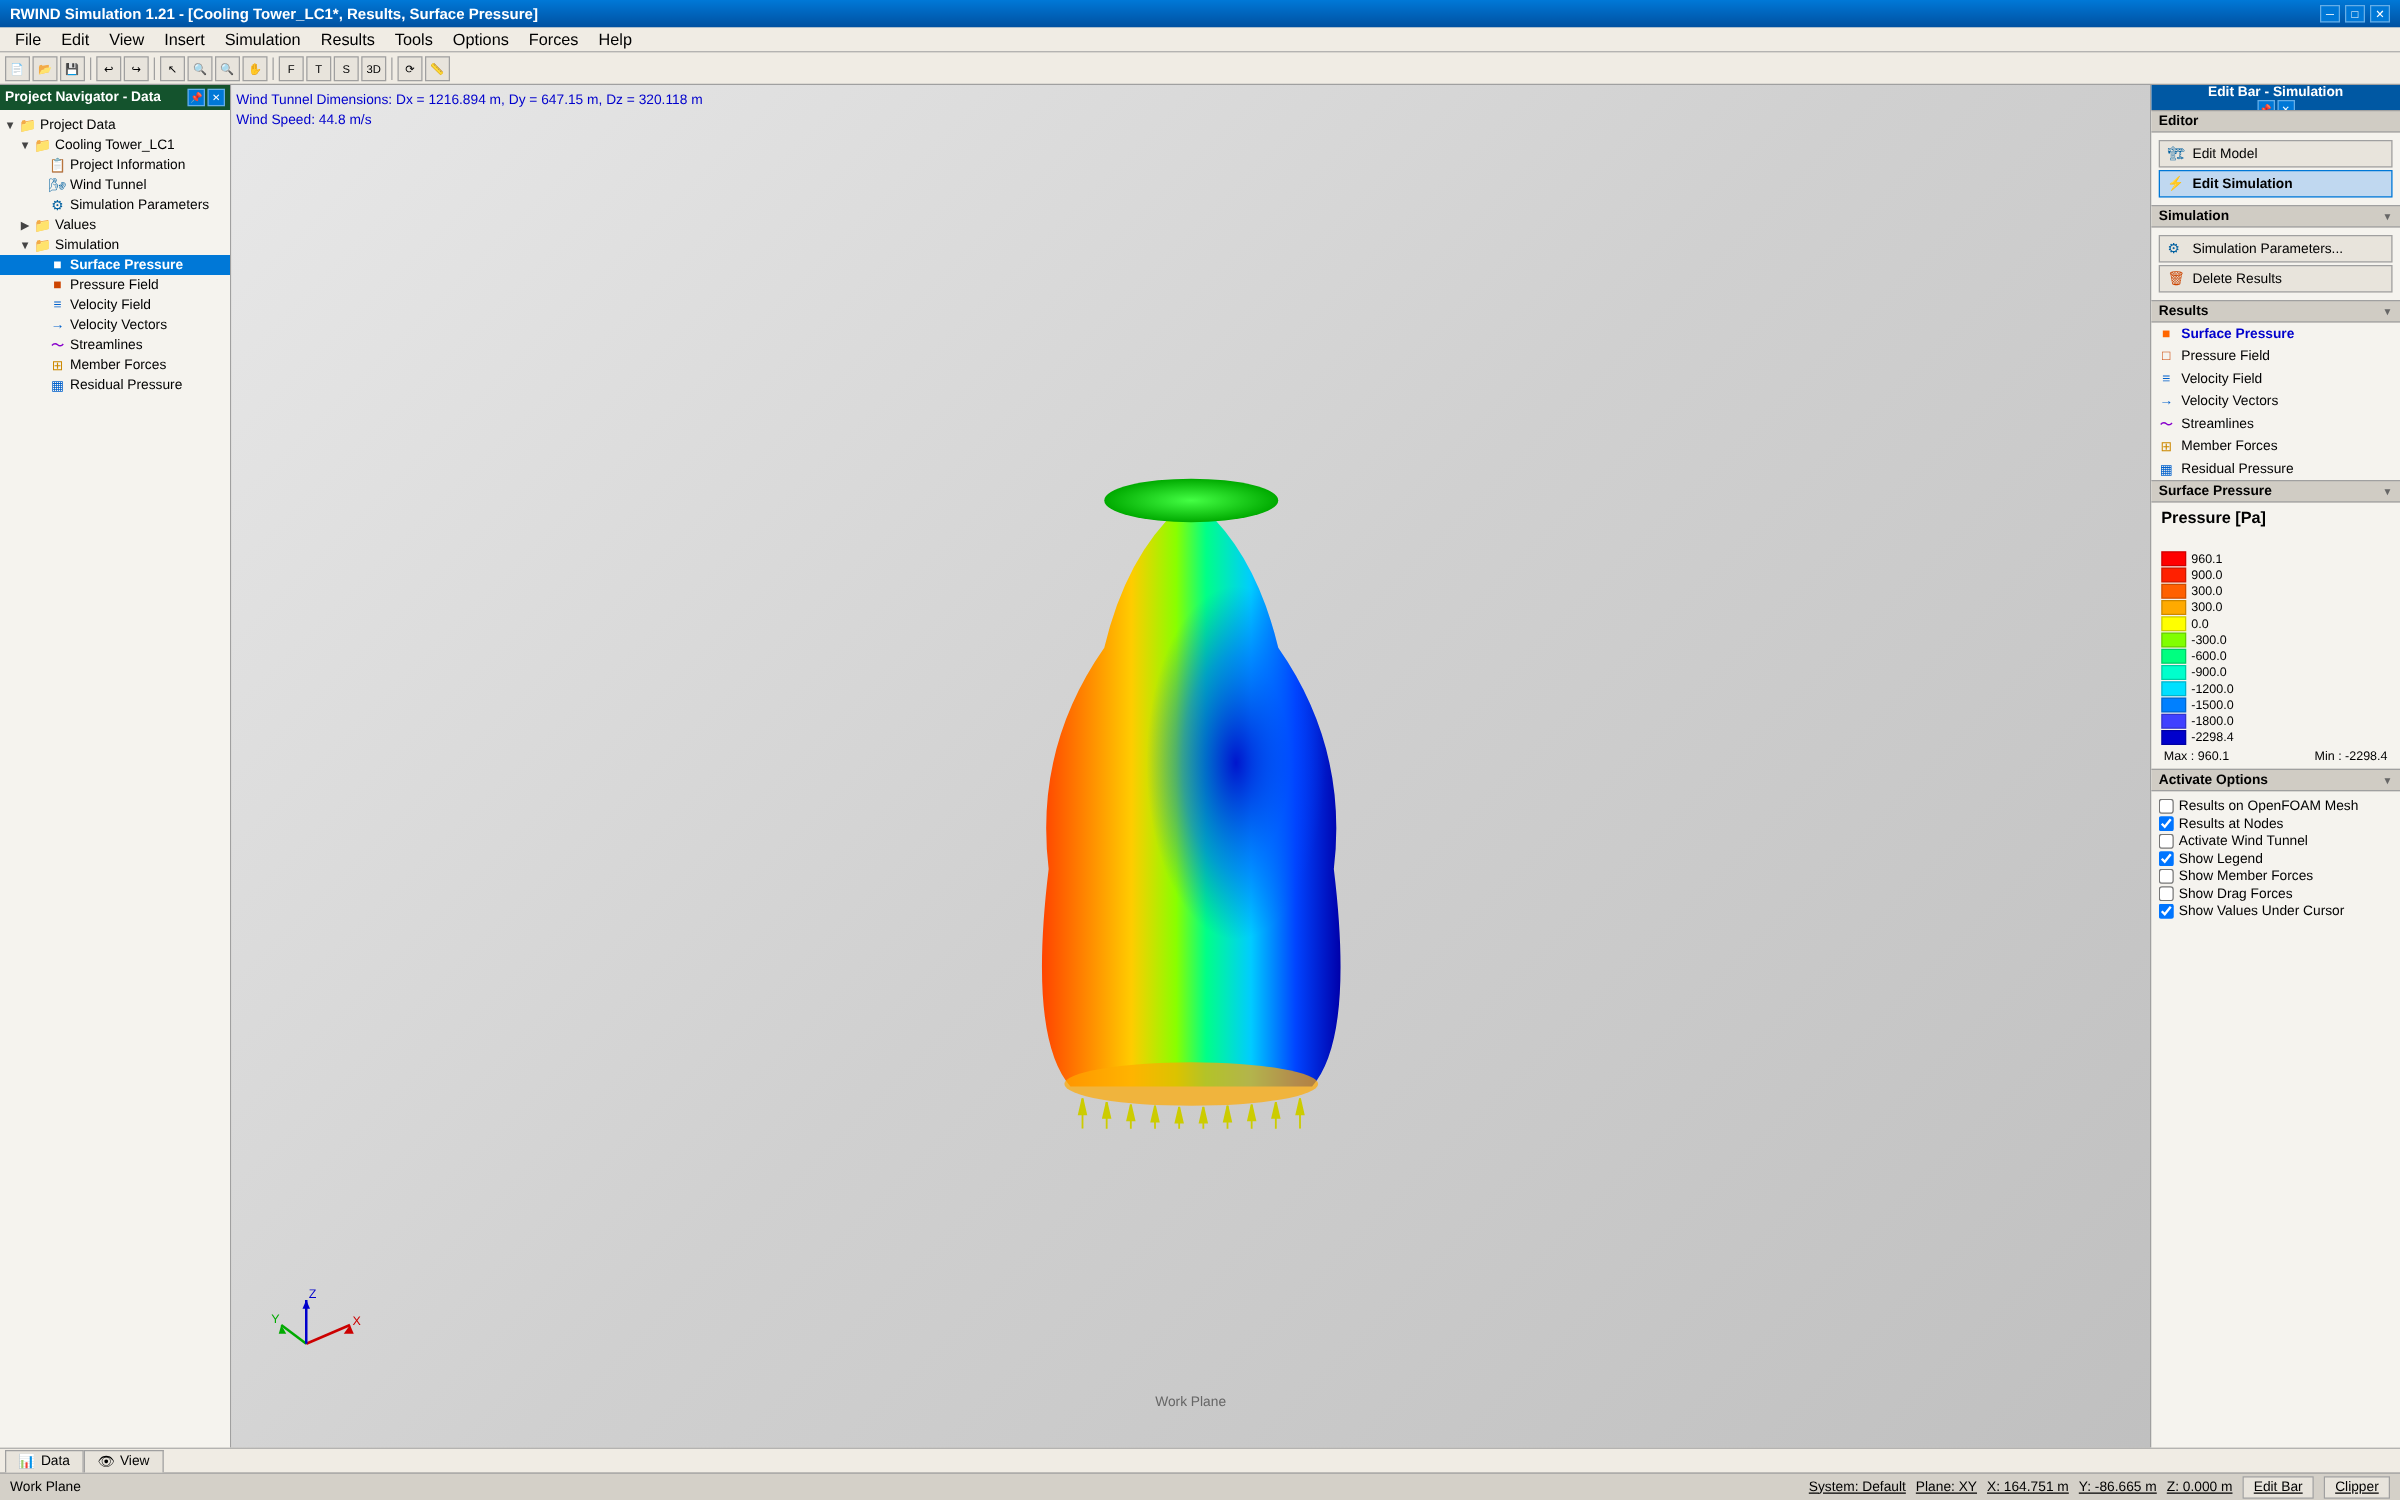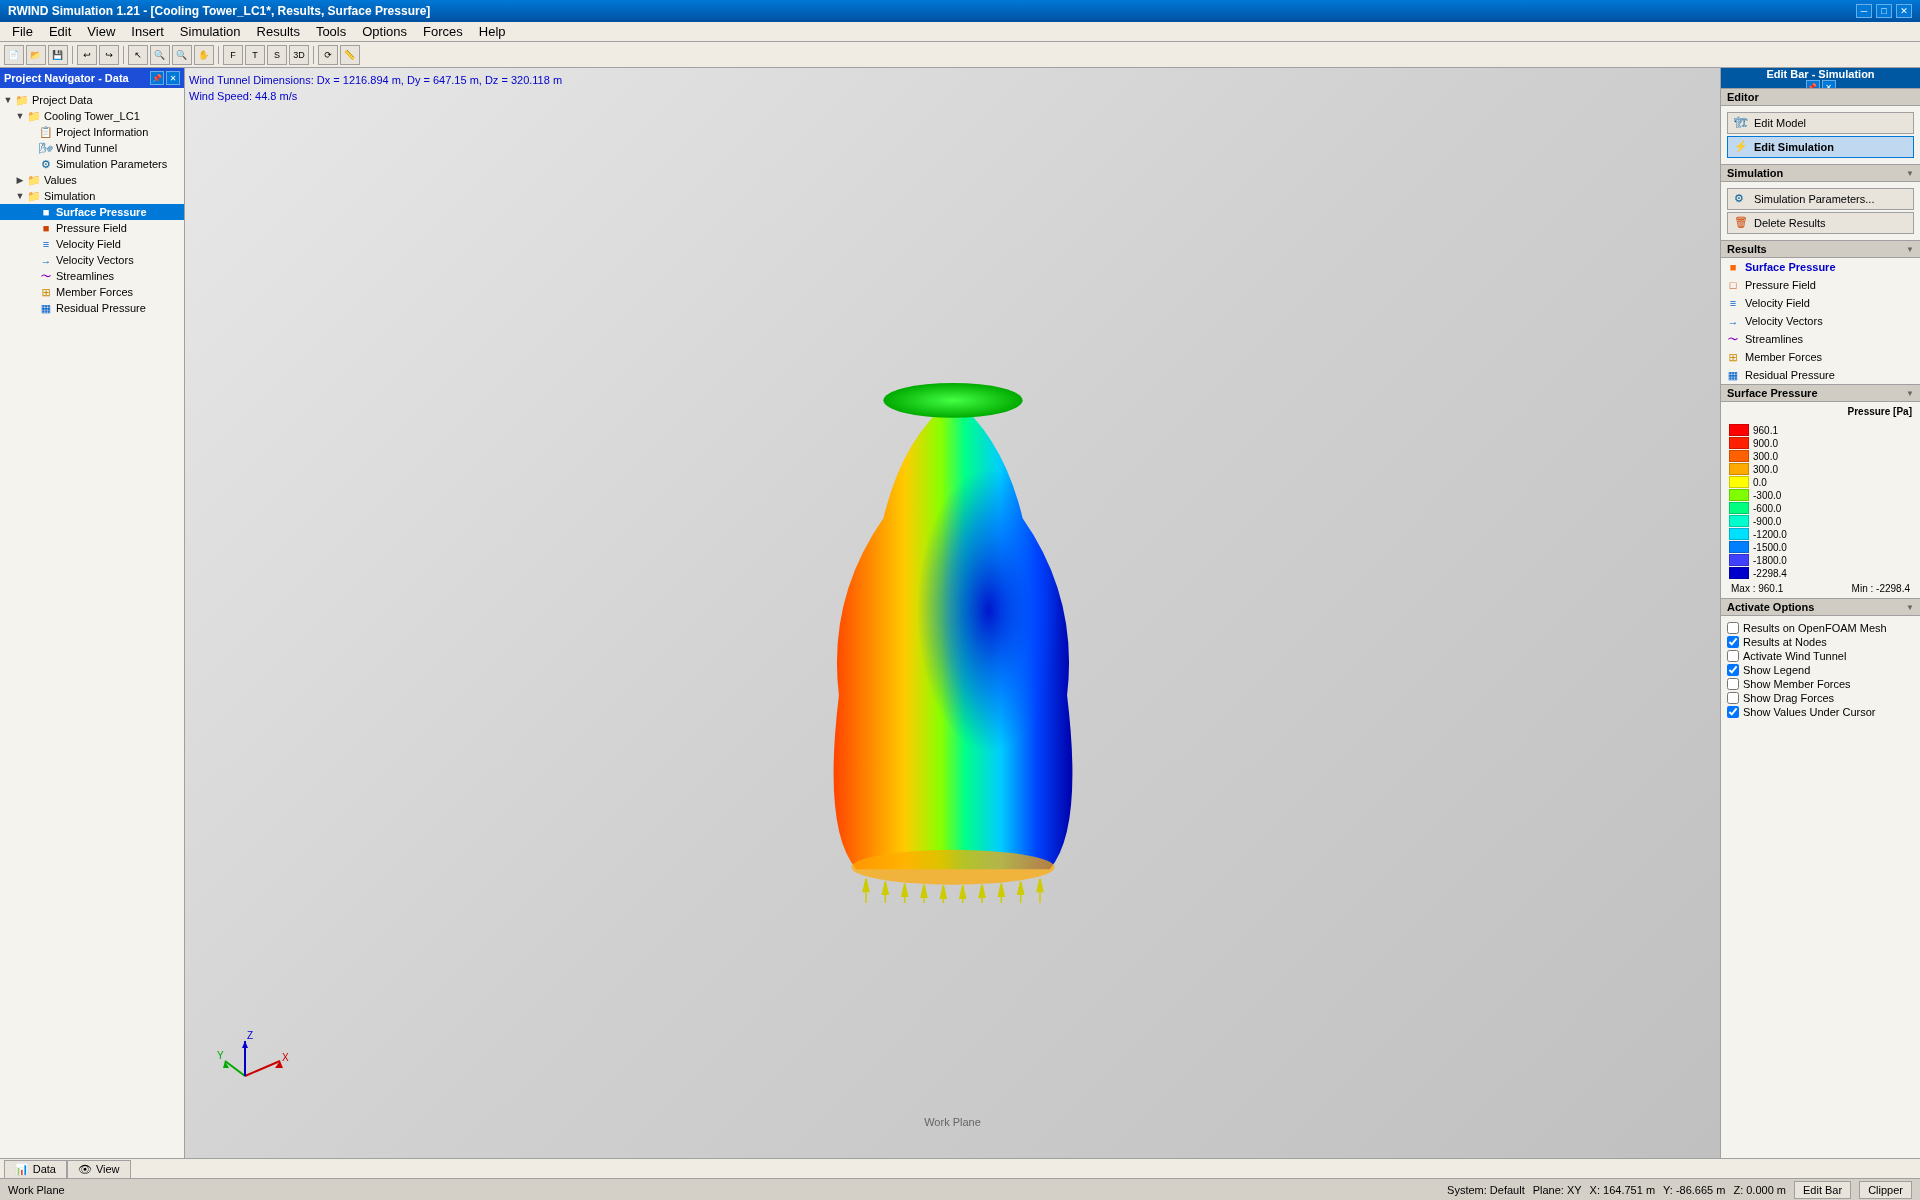--- a/index.html
+++ b/index.html
@@ -62,21 +62,21 @@
 
     
     .left-panel {
       width: 185px;
       background: #f5f3ee;
       border-right: 1px solid #a0a0a0;
       display: flex;
       flex-direction: column;
     }
     .panel-header {
-      background: #1d4ed8;
+      background: #14532d;
       color: white;
       height: 20px;
       display: flex;
       align-items: center;
       justify-content: space-between;
       padding: 0 4px;
       font-size: 11px;
       font-weight: bold;
     }
     .panel-header-btns { display: flex; gap: 2px; }
@@ -179,21 +179,21 @@
       align-items: center;
       padding: 2px 4px;
       cursor: pointer;
       font-size: 11px;
     }
     .results-item.active { font-weight: bold; color: #0000cc; }
     .results-item-icon { width: 16px; height: 14px; margin-right: 4px; display: inline-flex; align-items: center; justify-content: center; }
 
     
     .color-scale-container { padding: 4px 8px; }
-    .color-scale-title { font-size: 10px; font-weight: bold; text-align: right; margin-bottom: 7px; }
+    .color-scale-title { font-size: 13px; font-weight: bold; text-align: left; margin-bottom: 20px; }
     .color-scale-row { display: flex; align-items: center; margin: 1px 0; font-size: 10px; }
     .color-swatch { width: 20px; height: 12px; margin-right: 4px; border: 1px solid rgba(0,0,0,0.2); }
     .color-scale-minmax { display: flex; justify-content: space-between; margin-top: 4px; font-size: 10px; padding: 0 2px; }
 
     
     .display-options { padding: 4px 6px; }
     .checkbox-row {
       display: flex;
       align-items: center;
       margin: 2px 0;
@@ -247,20 +247,21 @@
       align-items: center;
       justify-content: space-between;
       padding: 0 8px;
       border-top: 1px solid #a0a0a0;
       font-size: 11px;
     }
     .status-right {
       display: flex;
       align-items: center;
       gap: 8px;
+      text-decoration: underline;
     }
     .status-btn {
       padding: 1px 8px;
       border: 1px solid #a0a0a0;
       background: #e8e4dc;
       cursor: pointer;
       font-size: 11px;
       height: 18px;
       display: flex;
       align-items: center;

